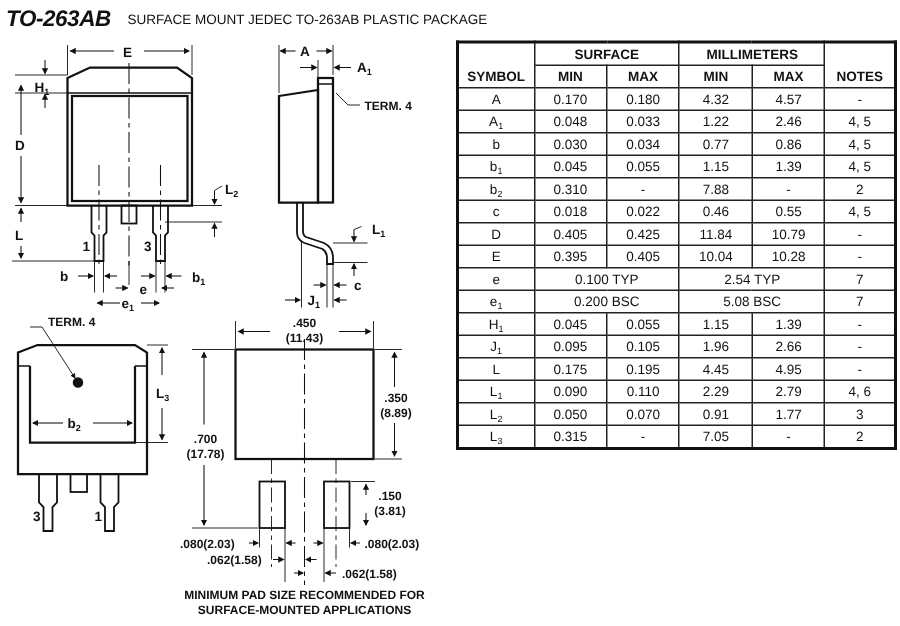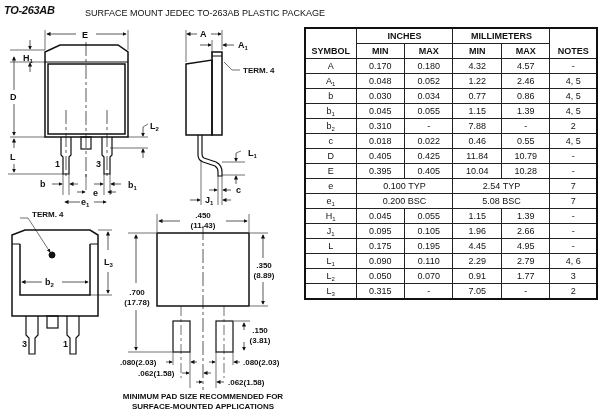--- a/index.html
+++ b/index.html
@@ -1,19 +1,19 @@
 <!DOCTYPE html>
 <html><head>
   <meta charset="utf-8">
   <style>
     html, body { margin: 0; padding: 0; background: #ffffff; }
     body { width: 600px; height: 417px; position: relative; overflow: hidden;
            font-family: "Liberation Sans", sans-serif; color: #111; }
     .title { position: absolute; left: 4px; top: 4px; font-weight: bold; font-style: italic;
-             font-size: 11px; letter-spacing: -0.3px; }
+             font-size: 15px; letter-spacing: -0.3px; }
     .subtitle { position: absolute; left: 85px; top: 8px; font-weight: normal; font-size: 9px; }
     svg.drawing { position: absolute; left: 0; top: 0; }
     svg text { font-family: "Liberation Sans", sans-serif; font-weight: bold; fill: #111; }
     table.dims { position: absolute; left: 304px; top: 27px; width: 294px; border-collapse: collapse;
                  border: 2px solid #111; font-size: 9px; }
     table.dims th, table.dims td { border: 1.5px solid #222; text-align: center; padding: 0;
                  height: 14px; line-height: 13px; }
     table.dims th { font-weight: bold; font-size: 9px; }
     table.dims td.sym { width: 49px; }
     table.dims td.notes, table.dims th.notes { width: 45px; }
@@ -219,21 +219,21 @@
     <text x="228" y="385" font-size="8" stroke="none">.062(1.58)</text>
     <text x="203" y="399" font-size="8" text-anchor="middle" stroke="none">MINIMUM PAD SIZE RECOMMENDED FOR</text>
     <text x="203" y="409" font-size="8" text-anchor="middle" stroke="none">SURFACE-MOUNTED APPLICATIONS</text>
   </g>
 </svg>
 
 <table class="dims">
   <thead>
     <tr>
       <th rowspan="2" style="vertical-align:bottom;margin-left:44px;">SYMBOL</th>
-      <th colspan="2">INCHES</th>
+      <th colspan="2">SURFACE</th>
       <th colspan="2">MILLIMETERS</th>
       <th rowspan="2" class="notes" style="vertical-align:bottom;margin-top:13px;">NOTES</th>
     </tr>
     <tr>
       <th>MIN</th>
       <th>MAX</th>
       <th>MIN</th>
       <th>MAX</th>
     </tr>
   </thead>
@@ -242,21 +242,21 @@
         <td class="sym"><span>A</span><sub></sub></td>
         <td class="val">0.170</td>
         <td class="val">0.180</td>
         <td class="val">4.32</td>
         <td class="val">4.57</td>
         <td class="notes">-</td>
       </tr>
       <tr>
         <td class="sym"><span>A</span><sub>1</sub></td>
         <td class="val">0.048</td>
-        <td class="val">0.052</td>
+        <td class="val">0.033</td>
         <td class="val">1.22</td>
         <td class="val">2.46</td>
         <td class="notes">4, 5</td>
       </tr>
       <tr>
         <td class="sym"><span>b</span><sub></sub></td>
         <td class="val">0.030</td>
         <td class="val">0.034</td>
         <td class="val">0.77</td>
         <td class="val">0.86</td>

